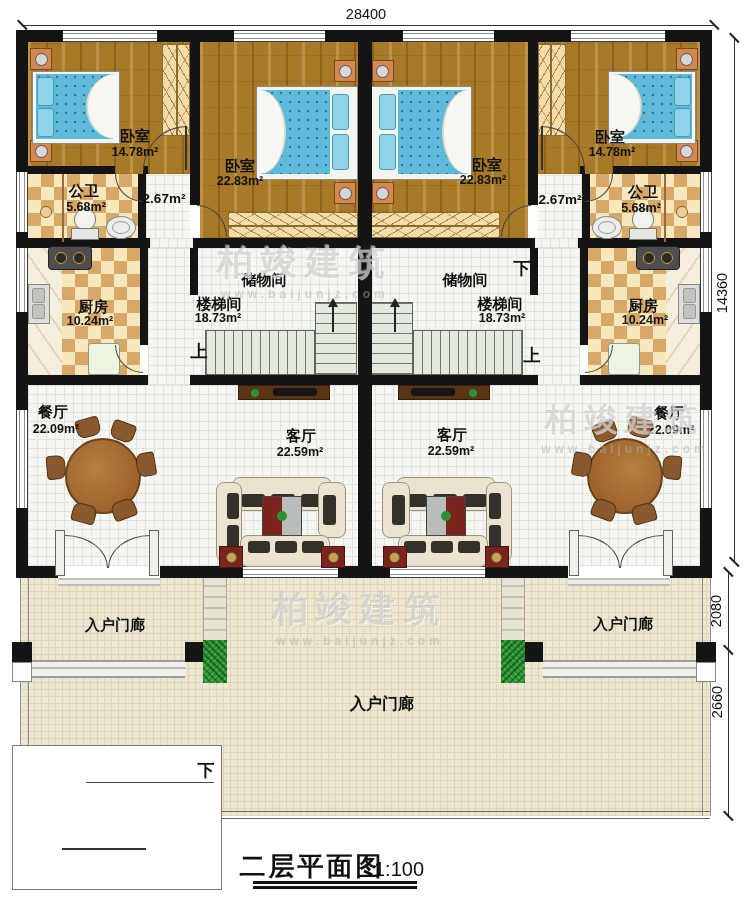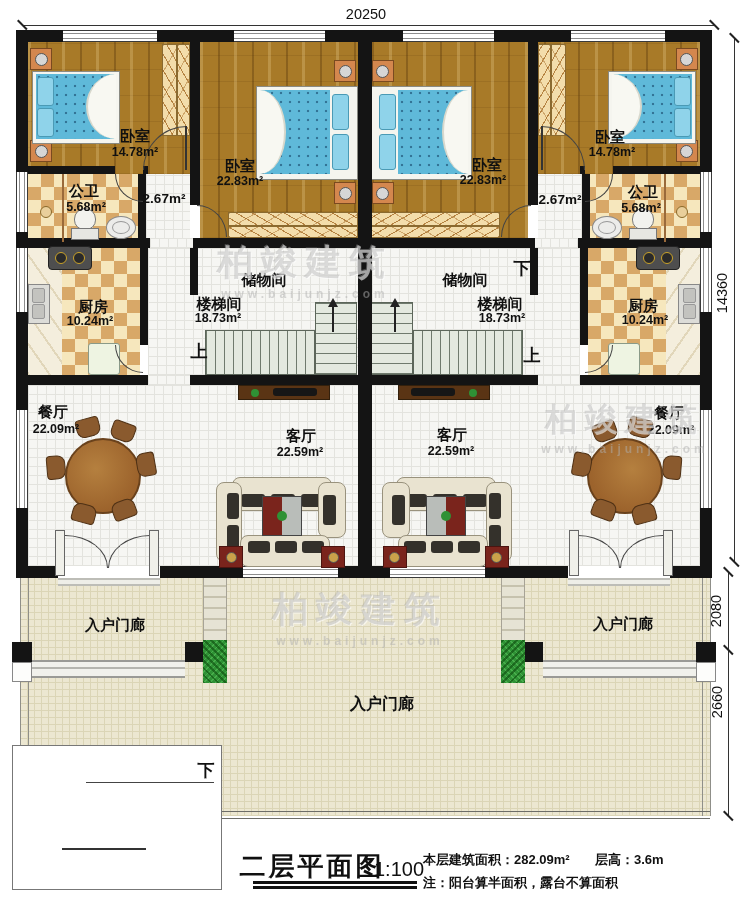--- a/index.html
+++ b/index.html
@@ -393,21 +393,21 @@
     <div class="wall" style="left:-4px;top:612px;width:20px;height:20px;"></div>
     <div class="abs" style="left:-4px;top:632px;width:20px;height:20px;background:#fdfdfb;border:1.5px solid #888;box-sizing:border-box;"></div>
     <div class="railing" style="left:16px;top:630px;width:153px;height:18px;"></div>
   </div>
 
   <div class="wall" style="left:358px;top:30px;width:14px;height:548px;z-index:12;"></div>
 
   <div class="dimline" style="left:22px;top:25px;width:692px;height:1px;"></div>
   <div class="tick" style="left:16px;top:24px;"></div>
   <div class="tick" style="left:708px;top:24px;"></div>
-  <div class="dimt" style="left:366px;top:14px;">20250</div>
+  <div class="dimt" style="left:366px;top:14px;">28400</div>
 
   <div class="dimline" style="left:734px;top:38px;width:1px;height:524px;"></div>
   <div class="tick" style="left:728px;top:37px;"></div>
   <div class="tick" style="left:728px;top:561px;"></div>
   <div class="dimt vdim" style="left:722px;top:293px;">14360</div>
 
   <div class="dimline" style="left:728px;top:572px;width:1px;height:244px;"></div>
   <div class="tick" style="left:722px;top:571px;"></div>
   <div class="tick" style="left:722px;top:649px;"></div>
   <div class="tick" style="left:722px;top:815px;"></div>
@@ -467,23 +467,15 @@
   <div class="wm" style="left:210px;top:585px;width:300px;">
     <div class="big">柏竣建筑</div>
     <div class="small">www.baijunjz.com</div>
   </div>
 
   <div class="abs" style="left:0;top:845px;width:750px;height:57px;z-index:45;">
     <div class="lbl" style="left:312px;top:21px;font-size:26px;letter-spacing:3px;">二层平面图</div>
     <div class="lbl" style="left:399px;top:24px;font-size:20px;font-weight:normal;">1:100</div>
     <div class="abs" style="left:253px;top:36px;width:164px;height:2.5px;background:#111;"></div>
     <div class="abs" style="left:253px;top:41px;width:164px;height:2.5px;background:#111;"></div>
-    <div class="abs" style="left:423px;top:6px;width:320px;font-size:13px;font-weight:bold;color:#111;">
-      <div style="margin-bottom:5px;">
-        <span>本层建筑面积：</span><span>282.09m²</span>
-        <span style="display:inline-block;width:18px;"></span>
-        <span>层高：</span><span>3.6m</span>
-      </div>
-      <div>注：阳台算半面积，露台不算面积</div>
-    </div>
   </div>
 
 </div>
 
 </body></html>

